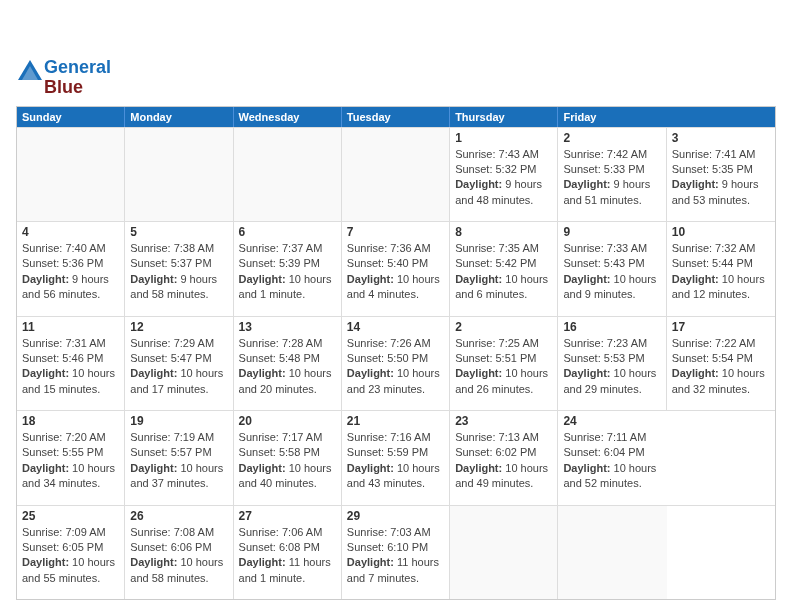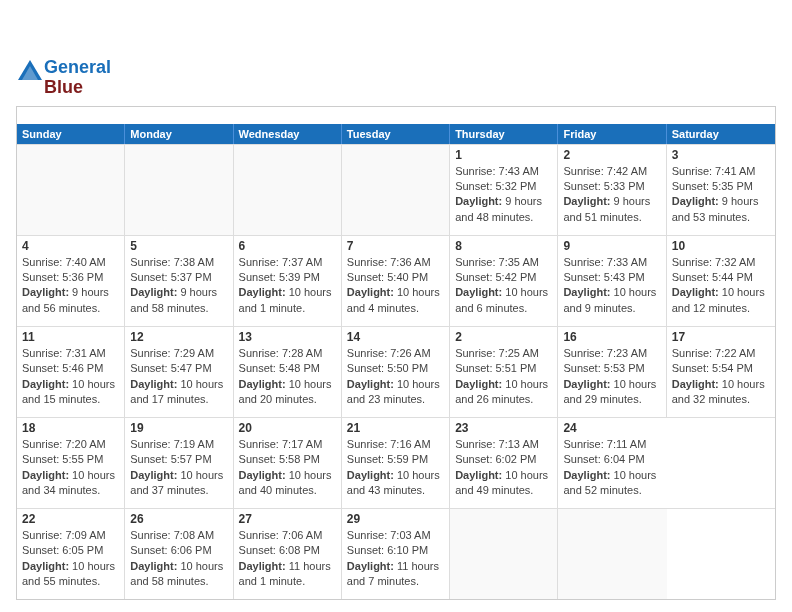--- a/index.html
+++ b/index.html
@@ -56,21 +56,20 @@
     .calendar {
       flex: 1;
       display: flex;
       flex-direction: column;
       border: 1px solid #ccc;
     }
     .cal-header {
       display: grid;
       grid-template-columns: repeat(7, 1fr);
       background: #1a6fba;
-      margin-top: 17px;
     }
     .cal-header-cell {
       color: #fff;
       font-size: 11px;
       font-weight: bold;
       padding: 4px 5px;
       border-right: 1px solid #4a8fda;
     }
     .cal-header-cell:last-child { border-right: none; }
     .cal-body {
@@ -129,21 +128,20 @@
   </div>
 
   <div class="calendar">
     <div class="cal-header">
     <div class="cal-header-cell">Sunday</div>
         <div class="cal-header-cell">Monday</div>
         <div class="cal-header-cell">Wednesday</div>
         <div class="cal-header-cell">Tuesday</div>
         <div class="cal-header-cell">Thursday</div>
         <div class="cal-header-cell">Friday</div>
-        <div class="cal-header-cell">Saturday</div>
       </div>
     <div class="cal-body">
     <div class="cal-row">
           <div class="cal-cell empty"></div>
           <div class="cal-cell empty"></div>
           <div class="cal-cell empty"></div>
           <div class="cal-cell empty"></div>
           <div class="cal-cell">
             <div class="day-number">1</div>
             <div class="day-info">Sunrise: 7:43 AM<br>Sunset: 5:32 PM<br><strong>Daylight:</strong> 9 hours and 48 minutes.</div>
@@ -238,21 +236,21 @@
             <div class="day-number">23</div>
             <div class="day-info">Sunrise: 7:13 AM<br>Sunset: 6:02 PM<br><strong>Daylight:</strong> 10 hours and 49 minutes.</div>
           </div>
           <div class="cal-cell">
             <div class="day-number">24</div>
             <div class="day-info">Sunrise: 7:11 AM<br>Sunset: 6:04 PM<br><strong>Daylight:</strong> 10 hours and 52 minutes.</div>
           </div>
         </div>
         <div class="cal-row">
           <div class="cal-cell">
-            <div class="day-number">22</div>
+            <div class="day-number">25</div>
             <div class="day-info">Sunrise: 7:09 AM<br>Sunset: 6:05 PM<br><strong>Daylight:</strong> 10 hours and 55 minutes.</div>
           </div>
           <div class="cal-cell">
             <div class="day-number">26</div>
             <div class="day-info">Sunrise: 7:08 AM<br>Sunset: 6:06 PM<br><strong>Daylight:</strong> 10 hours and 58 minutes.</div>
           </div>
           <div class="cal-cell">
             <div class="day-number">27</div>
             <div class="day-info">Sunrise: 7:06 AM<br>Sunset: 6:08 PM<br><strong>Daylight:</strong> 11 hours and 1 minute.</div>
           </div>

